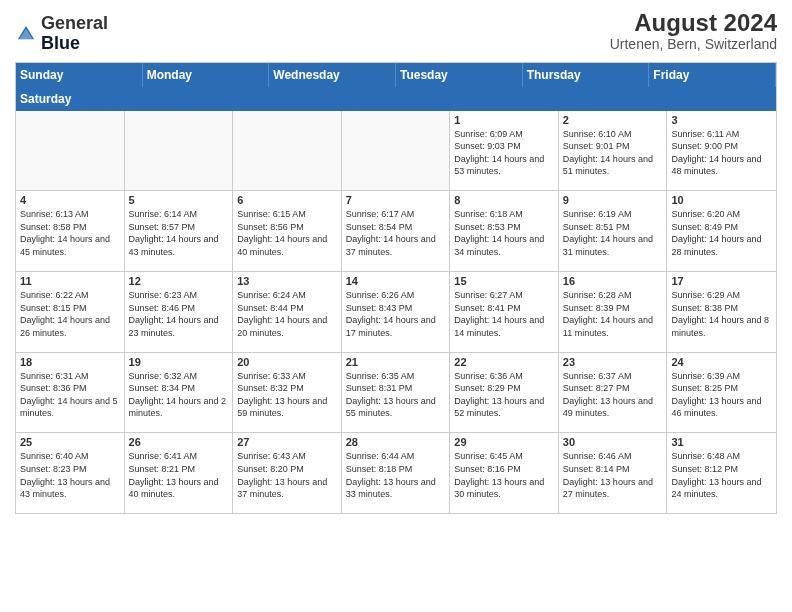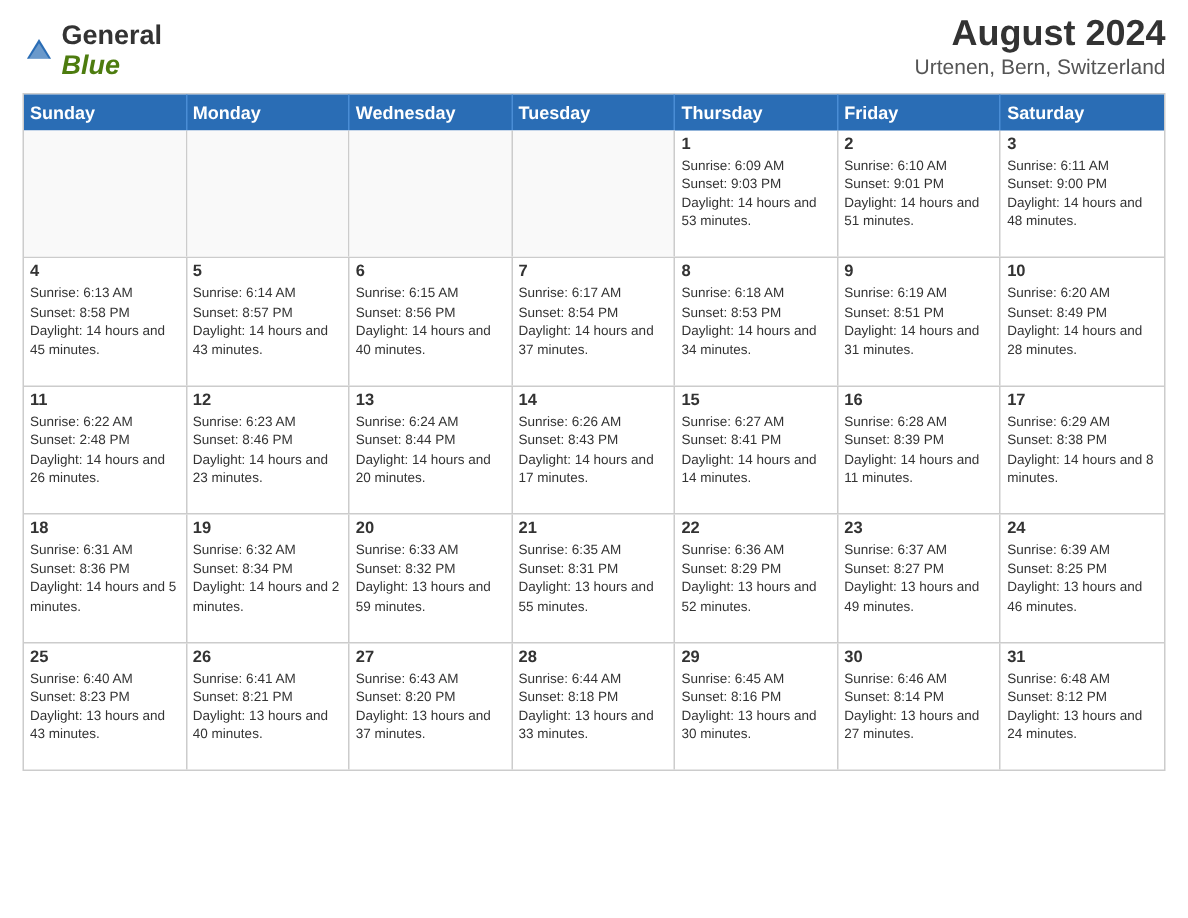--- a/index.html
+++ b/index.html
@@ -27,21 +27,21 @@
       display: flex;
       align-items: center;
       margin-top: 4px;
     }
     .logo-text {
       font-size: 18px;
       font-weight: bold;
       line-height: 1.1;
     }
     .logo-general { color: #333; }
-    .logo-blue { color: #4d7c0f; font-style: italic; }
+    .logo-blue { color: #0f172a; }
     .logo-icon {
       width: 22px;
       height: 22px;
       margin-right: 4px;
     }
     .title-block {
       text-align: right;
     }
     .month-title {
       font-size: 24px;
@@ -54,21 +54,21 @@
       color: #555;
     }
     .calendar {
       flex: 1;
       display: flex;
       flex-direction: column;
       border: 1px solid #ccc;
     }
     .cal-header {
       display: grid;
-      grid-template-columns: repeat(7, 1fr);
+      grid-template-columns: repeat(6, 1fr);
       background: #2a6db5;
     }
     .cal-header-cell {
       color: #fff;
       font-weight: bold;
       font-size: 12px;
       padding: 5px 4px;
       text-align: left;
       border-right: 1px solid #4a8dd5;
     }
@@ -214,21 +214,21 @@
             <div class="day-info">Sunrise: 6:20 AM
 Sunset: 8:49 PM
 Daylight: 14 hours
 and 28 minutes.</div>
           </div>
         </div>
         <div class="cal-row">
           <div class="cal-cell">
             <span class="day-num">11</span>
             <div class="day-info">Sunrise: 6:22 AM
-Sunset: 2:48 PM
+Sunset: 8:15 PM
 Daylight: 14 hours
 and 26 minutes.</div>
           </div>
           <div class="cal-cell">
             <span class="day-num">12</span>
             <div class="day-info">Sunrise: 6:23 AM
 Sunset: 8:46 PM
 Daylight: 14 hours
 and 23 minutes.</div>
           </div>

